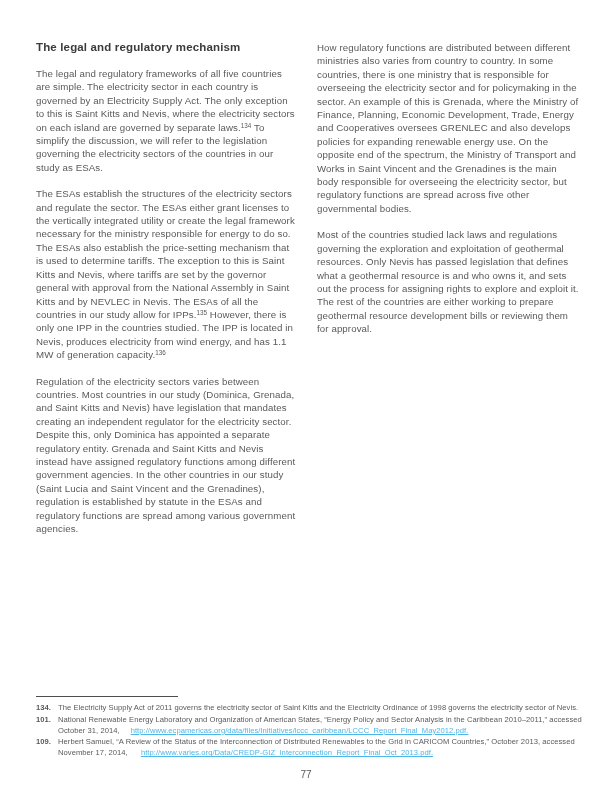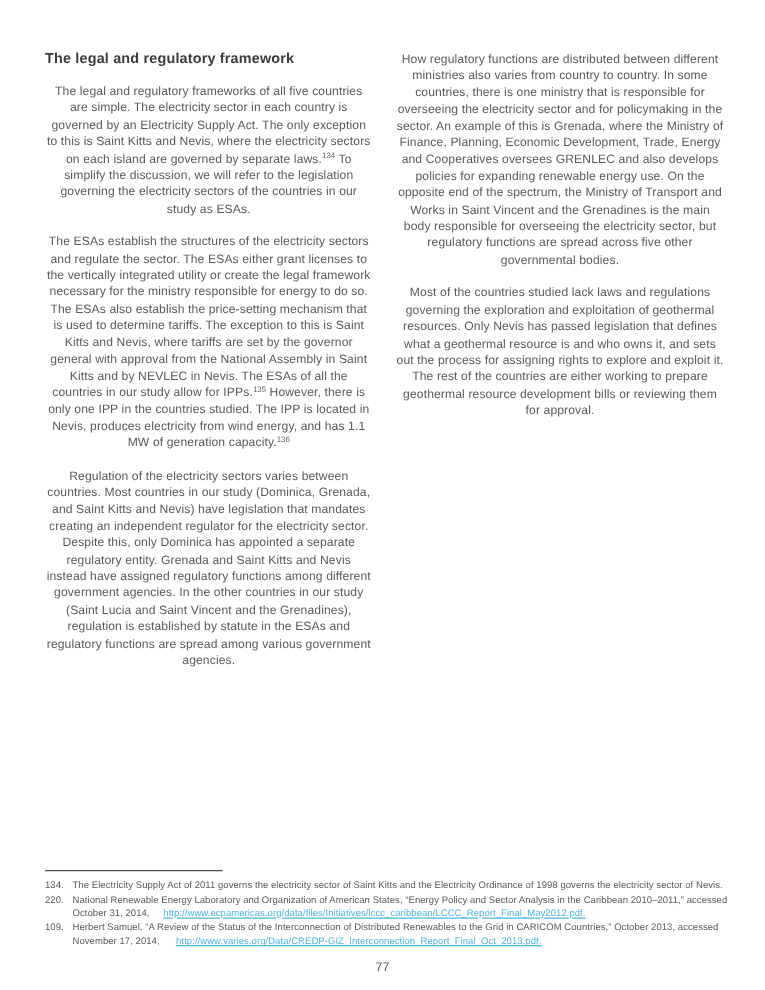--- a/index.html
+++ b/index.html
@@ -35,21 +35,20 @@
     color: #3b3b3d;
     letter-spacing: 0.15px;
     margin: 0 0 14px 0;
   }
   .para {
     font-size: 9.7px;
     line-height: 13.4px;
     color: #58595b;
     letter-spacing: 0.1px;
     margin: 0 0 13px 0;
-    text-align: center;
   }
   .fn-ref {
     font-size: 6.3px;
     vertical-align: 3.5px;
     line-height: 0;
     letter-spacing: 0;
   }
   .fn-rule {
     position: absolute;
     left: 36px;
@@ -68,20 +67,21 @@
     display: flex;
     font-size: 7.6px;
     line-height: 10.8px;
     color: #58595b;
     letter-spacing: 0.05px;
     margin-bottom: 1px;
   }
   .fn-num {
     width: 22px;
     flex: 0 0 22px;
+    font-weight: bold;
   }
   .fn-text {
     flex: 1;
   }
   .fn-link {
     color: #4db6e8;
     text-decoration: underline;
     cursor: pointer;
     word-break: break-all;
     padding-left: 11px;
@@ -97,21 +97,21 @@
   }
 </style>
 </head>
 <body>
 
 <div class="page">
 
   <div class="content">
 
     <div class="col">
-      <h1 class="heading">The legal and regulatory framework</h1>
+      <h1 class="heading">The legal and regulatory mechanism</h1>
 
       <p class="para"><span>The legal and regulatory frameworks of all five countries are simple. The electricity sector in each country is governed by an Electricity Supply Act. The only exception to this is Saint Kitts and Nevis, where the electricity sectors on each island are governed by separate laws.</span><sup class="fn-ref">134</sup><span> To simplify the discussion, we will refer to the legislation governing the electricity sectors of the countries in our study as ESAs.</span></p>
 
       <p class="para"><span>The ESAs establish the structures of the electricity sectors and regulate the sector. The ESAs either grant licenses to the vertically integrated utility or create the legal framework necessary for the ministry responsible for energy to do so. The ESAs also establish the price-setting mechanism that is used to determine tariffs. The exception to this is Saint Kitts and Nevis, where tariffs are set by the governor general with approval from the National Assembly in Saint Kitts and by NEVLEC in Nevis. The ESAs of all the countries in our study allow for IPPs.</span><sup class="fn-ref">135</sup><span> However, there is only one IPP in the countries studied. The IPP is located in Nevis, produces electricity from wind energy, and has 1.1 MW of generation capacity.</span><sup class="fn-ref">136</sup></p>
 
       <p class="para">Regulation of the electricity sectors varies between countries. Most countries in our study (Dominica, Grenada, and Saint Kitts and Nevis) have legislation that mandates creating an independent regulator for the electricity sector. Despite this, only Dominica has appointed a separate regulatory entity. Grenada and Saint Kitts and Nevis instead have assigned regulatory functions among different government agencies. In the other countries in our study (Saint Lucia and Saint Vincent and the Grenadines), regulation is established by statute in the ESAs and regulatory functions are spread among various government agencies.</p>
     </div>
 
     <div class="col">
       <p class="para">How regulatory functions are distributed between different ministries also varies from country to country. In some countries, there is one ministry that is responsible for overseeing the electricity sector and for policymaking in the sector. An example of this is Grenada, where the Ministry of Finance, Planning, Economic Development, Trade, Energy and Cooperatives oversees GRENLEC and also develops policies for expanding renewable energy use. On the opposite end of the spectrum, the Ministry of Transport and Works in Saint Vincent and the Grenadines is the main body responsible for overseeing the electricity sector, but regulatory functions are spread across five other governmental bodies.</p>
@@ -123,21 +123,21 @@
   <div class="fn-rule"></div>
 
   <div class="footnotes">
 
     <div class="footnote">
       <span class="fn-num">134.</span>
       <span class="fn-text">The Electricity Supply Act of 2011 governs the electricity sector of Saint Kitts and the Electricity Ordinance of 1998 governs the electricity sector of Nevis.</span>
     </div>
 
     <div class="footnote">
-      <span class="fn-num">220.</span>
+      <span class="fn-num">101.</span>
       <span class="fn-text"><span>National Renewable Energy Laboratory and Organization of American States, “Energy Policy and Sector Analysis in the Caribbean 2010–2011,” accessed October 31, 2014,</span><a class="fn-link">http://www.ecpamericas.org/data/files/Initiatives/lccc_caribbean/LCCC_Report_Final_May2012.pdf.</a></span>
     </div>
 
     <div class="footnote">
       <span class="fn-num">109.</span>
       <span class="fn-text"><span>Herbert Samuel, “A Review of the Status of the Interconnection of Distributed Renewables to the Grid in CARICOM Countries,” October 2013, accessed November 17, 2014, </span><a class="fn-link">http://www.varies.org/Data/CREDP-GIZ_Interconnection_Report_Final_Oct_2013.pdf.</a></span>
     </div>
 
   </div>
 

